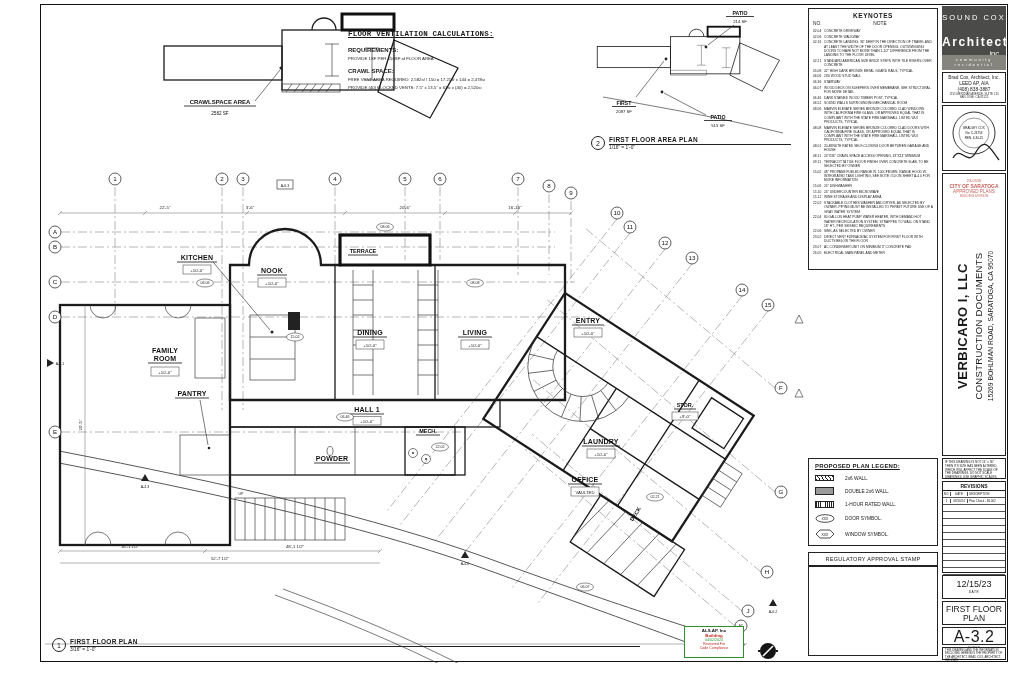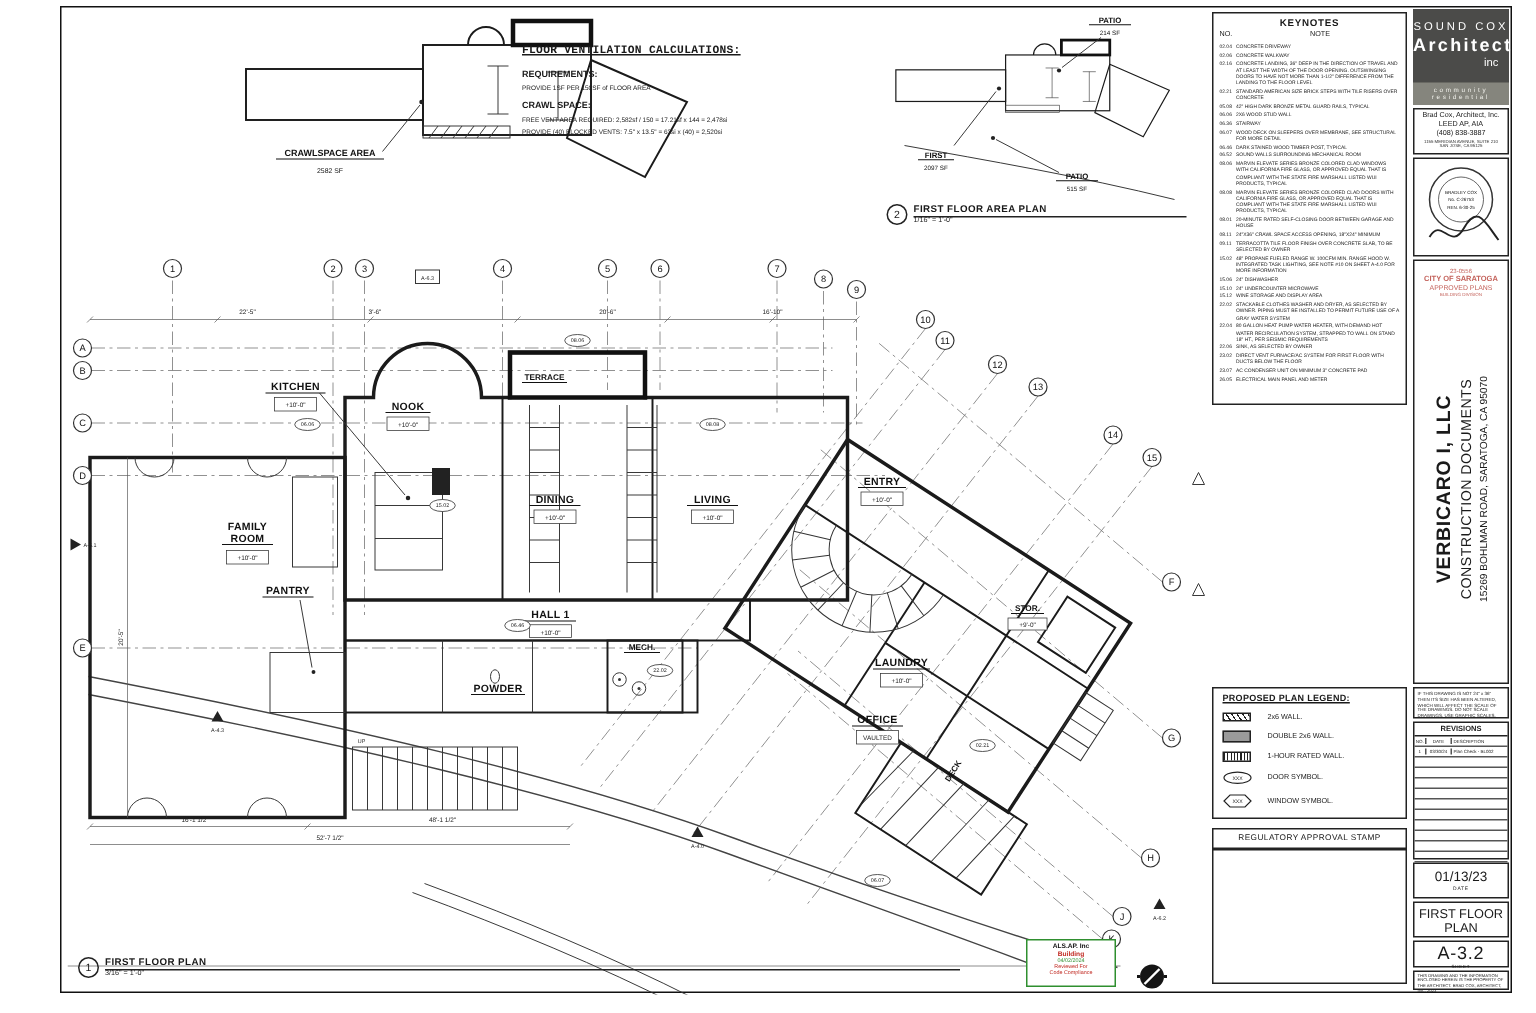--- a/index.html
+++ b/index.html
@@ -41,21 +41,21 @@
   .sym-dwall{width:17px;height:6px;border:1px solid #222;background:#9a9a9a;}
   .sym-rated{width:17px;height:5px;border:1px solid #222;
     background:repeating-linear-gradient(90deg,#222 0,#222 .8px,transparent .8px,transparent 2.2px);}
   
   #reg-strip{left:808px;top:552px;width:130px;height:14px;display:flex;align-items:center;justify-content:center;
              font-size:5.5px;letter-spacing:.3px;}
   #reg-box{left:808px;top:566px;width:130px;height:90px;}
   
   #brand{left:942px;top:6px;width:64px;height:64px;background:#4b4b49;color:#fff;text-align:center;box-sizing:border-box;}
   #brand .b1{font-size:7.5px;letter-spacing:2px;padding-top:7px;}
-  #brand .b2{font-size:12px;font-weight:bold;letter-spacing:1.6px;margin-top:1px;text-align:center;}
+  #brand .b2{font-size:12px;font-weight:bold;letter-spacing:1.6px;margin-top:13px;text-align:center;}
   #brand .b3{font-size:7.5px;text-align:right;padding-right:7px;margin-top:0;}
   #brand .band{position:absolute;left:0;bottom:0;width:100%;height:15px;background:#85857d;
                font-size:4.2px;letter-spacing:1.8px;color:#f4f4ee;padding-top:2px;box-sizing:border-box;}
   #contact{left:942px;top:72px;width:64px;height:31px;text-align:center;padding-top:2px;}
   #contact .c{font-size:4.8px;line-height:1.25;}
   #contact .cs{font-size:2.9px;line-height:1.2;color:#333;}
   #seal{left:942px;top:105px;width:64px;height:66px;}
   #citybox{left:942px;top:173px;width:64px;height:283px;}
   #citystamp{left:4px;top:4px;width:54px;text-align:center;color:#c4635c;}
   #citystamp .s1{font-size:4px;}
@@ -73,21 +73,21 @@
   .rrow{display:flex;border-bottom:.5px solid #555;height:6px;align-items:center;}
   .rrow span{display:block;font-size:3px;overflow:hidden;white-space:nowrap;}
   .rc1{width:7px;border-right:.5px solid #555;text-align:center;flex:none;}
   .rc2{width:16px;border-right:.5px solid #555;text-align:center;flex:none;}
   .rc3{flex:1;padding-left:1px;}
   #datebox{left:942px;top:575px;width:64px;height:24px;text-align:center;}
   #datebox .dv{font-size:9px;margin-top:3px;}
   #datebox .dl{font-size:3.3px;margin-top:1px;letter-spacing:.5px;}
   #sheetname{left:942px;top:601px;width:64px;height:24px;text-align:center;font-size:8.5px;padding-top:3px;line-height:1.1;}
   #sheetnum{left:942px;top:627px;width:64px;height:18px;text-align:center;}
-  #sheetnum .sv{font-size:12px;letter-spacing:.5px;}
+  #sheetnum .sv{font-size:16px;letter-spacing:.5px;}
   #sheetnum .sl{font-size:3px;letter-spacing:.5px;}
   #copyright{left:942px;top:647px;width:64px;height:13px;font-size:2.8px;line-height:1.2;padding:1px 2px;color:#222;}
   
   #codestamp{left:684px;top:626px;width:60px;height:32px;border:1.2px solid #2f8f2f;background:#fff;
              text-align:center;box-sizing:border-box;padding-top:1px;}
   #codestamp .g1{font-size:4.4px;font-weight:bold;color:#111;}
   #codestamp .g2{font-size:4.4px;font-weight:bold;color:#c02820;}
   #codestamp .g3{font-size:3.6px;color:#2f8f2f;}
   #codestamp .g4{font-size:3.6px;color:#c02820;}
   
@@ -804,21 +804,21 @@
         <span class="rc2"></span>
         <span class="rc3"></span>
       </div>
     <div class="rrow">
         <span class="rc1"></span>
         <span class="rc2"></span>
         <span class="rc3"></span>
       </div>
   </div>
   <div class="abs bx" id="datebox">
-    <div class="dv">01/13/23</div>
+    <div class="dv">12/15/23</div>
     <div class="dl">DATE</div>
   </div>
   <div class="abs bx" id="sheetname">FIRST FLOOR PLAN</div>
   <div class="abs bx" id="sheetnum">
     <div class="sv">A-3.2</div>
     <div class="sl">SHEET</div>
   </div>
   <div class="abs bx" id="copyright">THIS DRAWING AND THE INFORMATION ENCLOSED HEREIN IS THE PROPERTY OF THE ARCHITECT. BRAD COX, ARCHITECT, INC. 2023</div>
 
   <div class="abs" id="codestamp">

